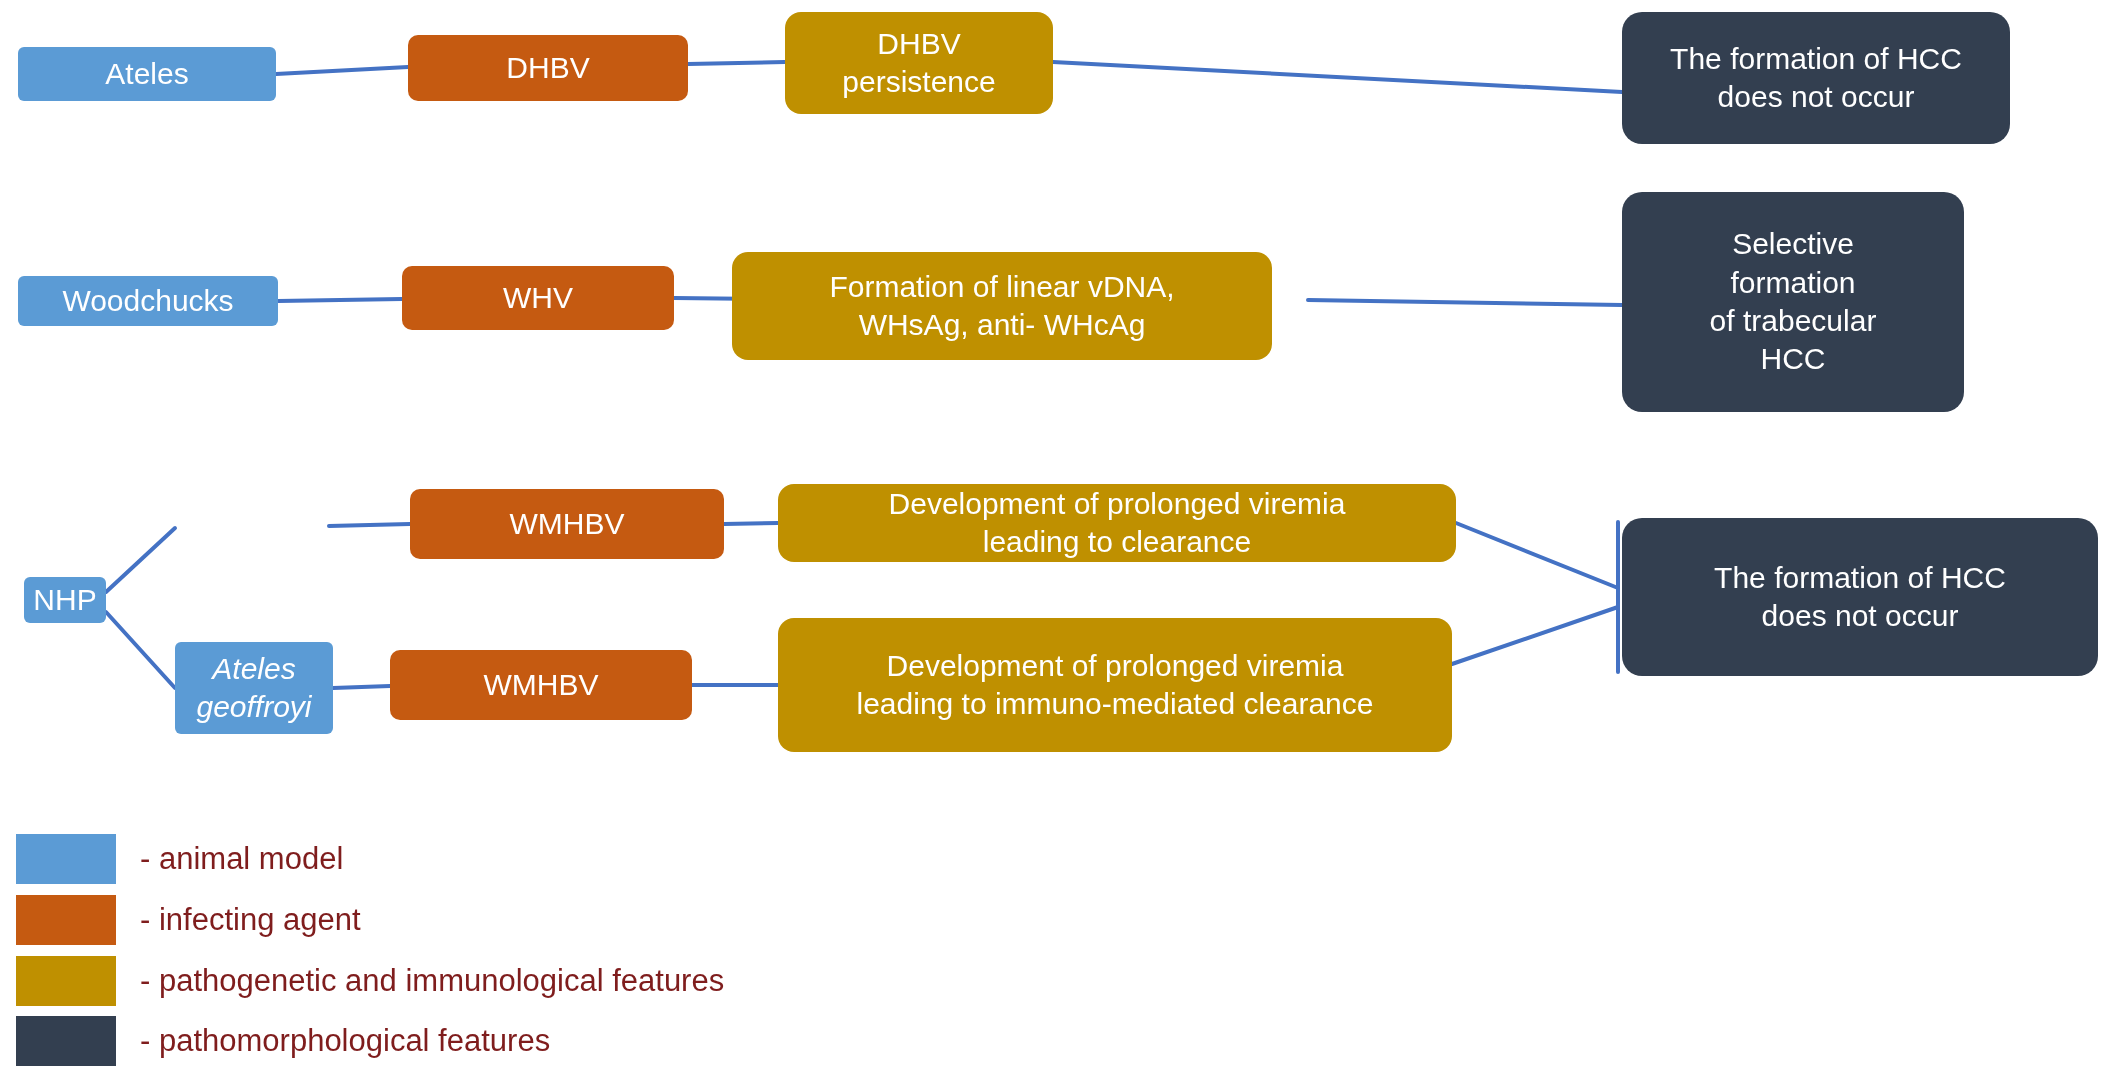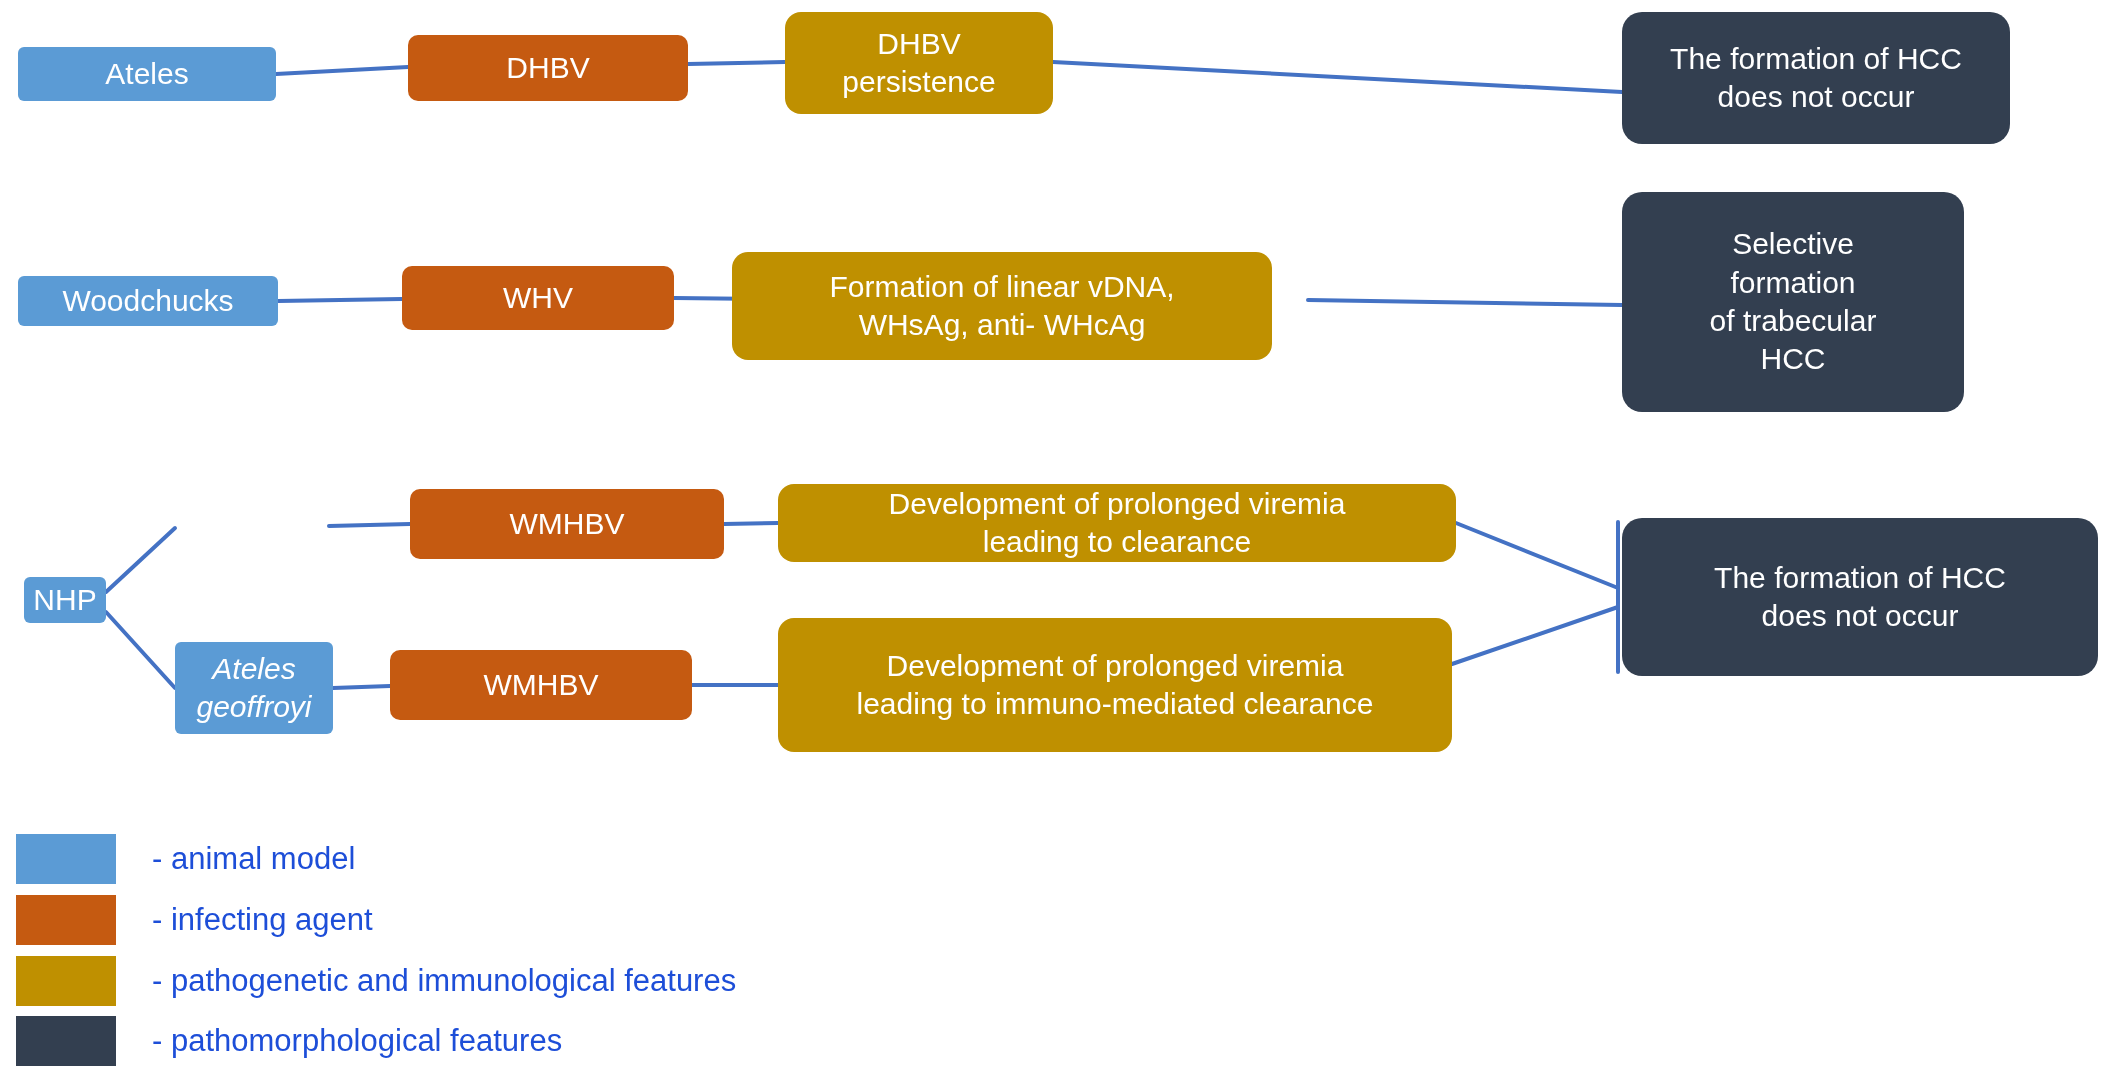--- a/index.html
+++ b/index.html
@@ -40,23 +40,23 @@
   .italic { font-style: italic; }
 
   .legend-swatch {
     position: absolute;
     width: 100px;
     height: 50px;
   }
   .legend-swatch.blue, .legend-swatch.orange, .legend-swatch.gold, .legend-swatch.dark { border-radius: 0; }
   .legend-label {
     position: absolute;
-    left: 152px;
+    left: 140px;
     transform: translateY(-50%);
-    color: #1d4ed8;
+    color: #7f1d1d;
     font-size: 31px;
     white-space: nowrap;
   }
 </style>
 </head>
 <body>
 
 <div class="canvas">
 
   <svg class="wires" viewBox="0 0 2112 1084">

